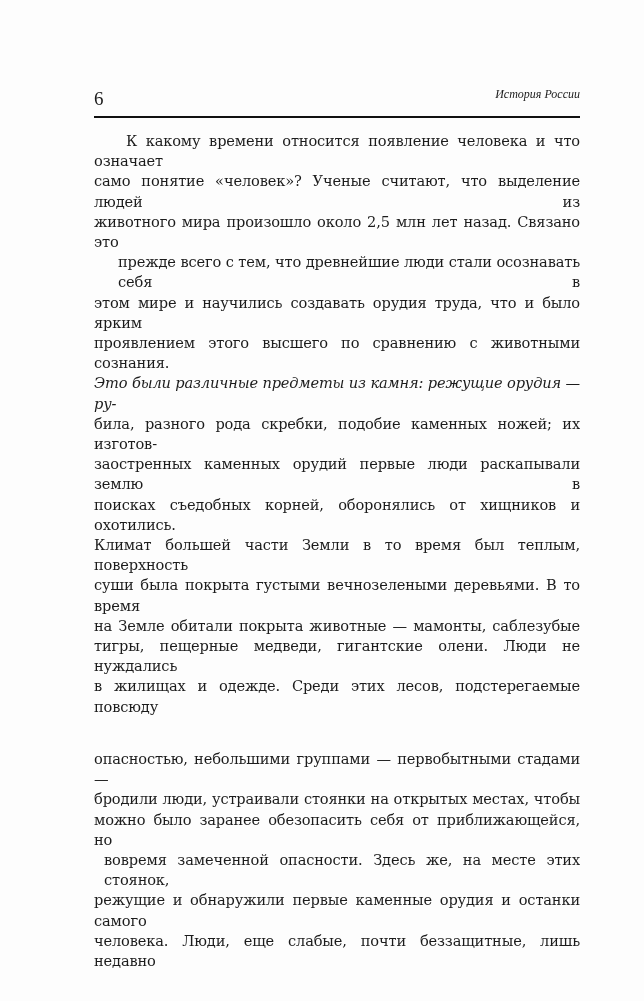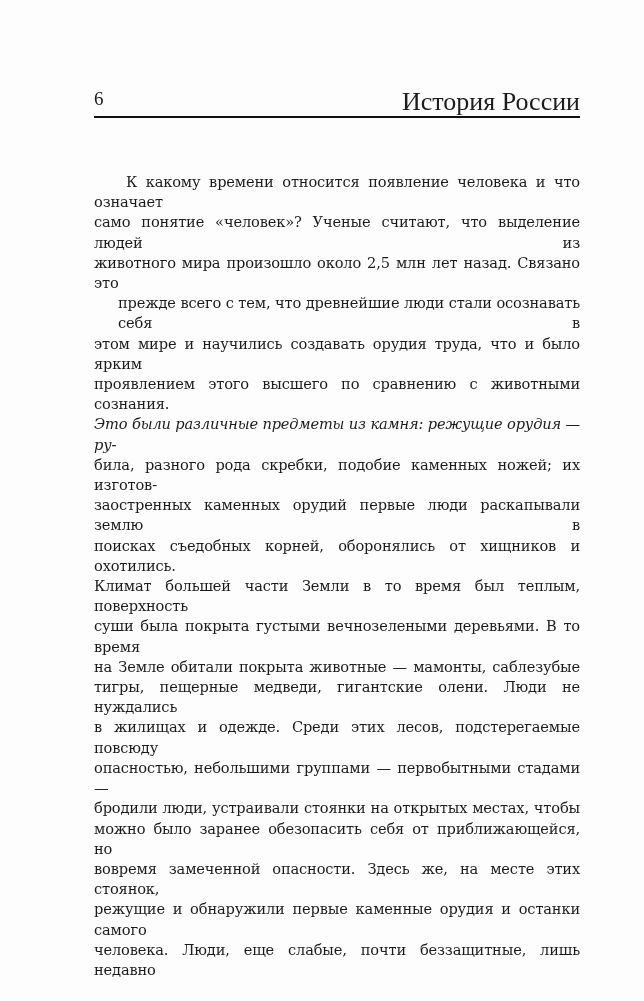--- a/index.html
+++ b/index.html
@@ -9,21 +9,21 @@
   }
   .header {
     position: absolute; left: 94px; top: 86px; width: 486px; height: 30px;
     border-bottom: 2px solid #111;
   }
   .page-num {
     position: absolute; left: 0; top: 2px; font-size: 19px;
     font-family: "Liberation Serif", serif;
   }
   .running-title {
-    position: absolute; right: 0; top: 1px; font-size: 26px; 
+    position: absolute; right: 0; top: 1px; font-size: 12px; font-style: italic;
     font-family: "Liberation Serif", serif;
   }
   .body {
     position: absolute; left: 94px; top: 131px; width: 486px;
     font-size: 14.6px; line-height: 20.2px; text-align: justify;
     letter-spacing: -0.15px;
   }
   .body p { margin: 0; hyphens: manual; }
   .line { display: block; text-align: justify; text-align-last: justify; white-space: nowrap; }
   .line.last { text-align-last: left; }
@@ -32,35 +32,35 @@
 </head>
 <body>
 
 <div class="header">
   <span class="page-num">6</span>
   <span class="running-title">История России</span>
 </div>
 
 <div class="body" id="body">
     <p>
-      <span class="line" style="text-indent: 32px; white-space: normal; margin-top: 41px;">К какому времени относится появление человека и что означает</span>
+      <span class="line" style="text-indent: 32px; white-space: normal;">К какому времени относится появление человека и что означает</span>
       <span class="line" style="white-space: normal;">само понятие «человек»? Ученые считают, что выделение людей из</span>
       <span class="line" style="white-space: normal;">животного мира произошло около 2,5 млн лет назад. Связано это</span>
       <span class="line" style="white-space: normal; margin-left: 24px;">прежде всего с тем, что древнейшие люди стали осознавать себя в</span>
       <span class="line" style="white-space: normal;">этом мире и научились создавать орудия труда, что и было ярким</span>
       <span class="line" style="white-space: normal;">проявлением этого высшего по сравнению с животными сознания.</span>
       <span class="line" style="white-space: normal; font-style: italic;">Это были различные предметы из камня: режущие орудия — ру-</span>
       <span class="line" style="white-space: normal;">била, разного рода скребки, подобие каменных ножей; их изготов-</span>
       <span class="line" style="white-space: normal;">заостренных каменных орудий первые люди раскапывали землю в</span>
       <span class="line" style="white-space: normal;">поисках съедобных корней, оборонялись от хищников и охотились.</span>
       <span class="line" style="white-space: normal;">Климат большей части Земли в то время был теплым, поверхность</span>
       <span class="line" style="white-space: normal;">суши была покрыта густыми вечнозелеными деревьями. В то время</span>
       <span class="line" style="white-space: normal;">на Земле обитали покрыта животные — мамонты, саблезубые</span>
       <span class="line" style="white-space: normal;">тигры, пещерные медведи, гигантские олени. Люди не нуждались</span>
       <span class="line" style="white-space: normal;">в жилищах и одежде. Среди этих лесов, подстерегаемые повсюду</span>
-      <span class="line" style="white-space: normal;">опасностью, небольшими группами — первобытными стадами —</span>
+      <span class="line" style="white-space: normal; margin-top: 32px;">опасностью, небольшими группами — первобытными стадами —</span>
       <span class="line" style="white-space: normal;">бродили люди, устраивали стоянки на открытых местах, чтобы</span>
       <span class="line" style="white-space: normal;">можно было заранее обезопасить себя от приближающейся, но</span>
-      <span class="line" style="white-space: normal;">вовремя замеченной опасности. Здесь же, на месте этих стоянок,</span>
+      <span class="line" style="white-space: normal; margin-left: 10px;">вовремя замеченной опасности. Здесь же, на месте этих стоянок,</span>
       <span class="line" style="white-space: normal;">режущие и обнаружили первые каменные орудия и останки самого</span>
       <span class="line" style="white-space: normal;">человека. Люди, еще слабые, почти беззащитные, лишь недавно</span>
     </p>
   </div>
 
 </body></html>

